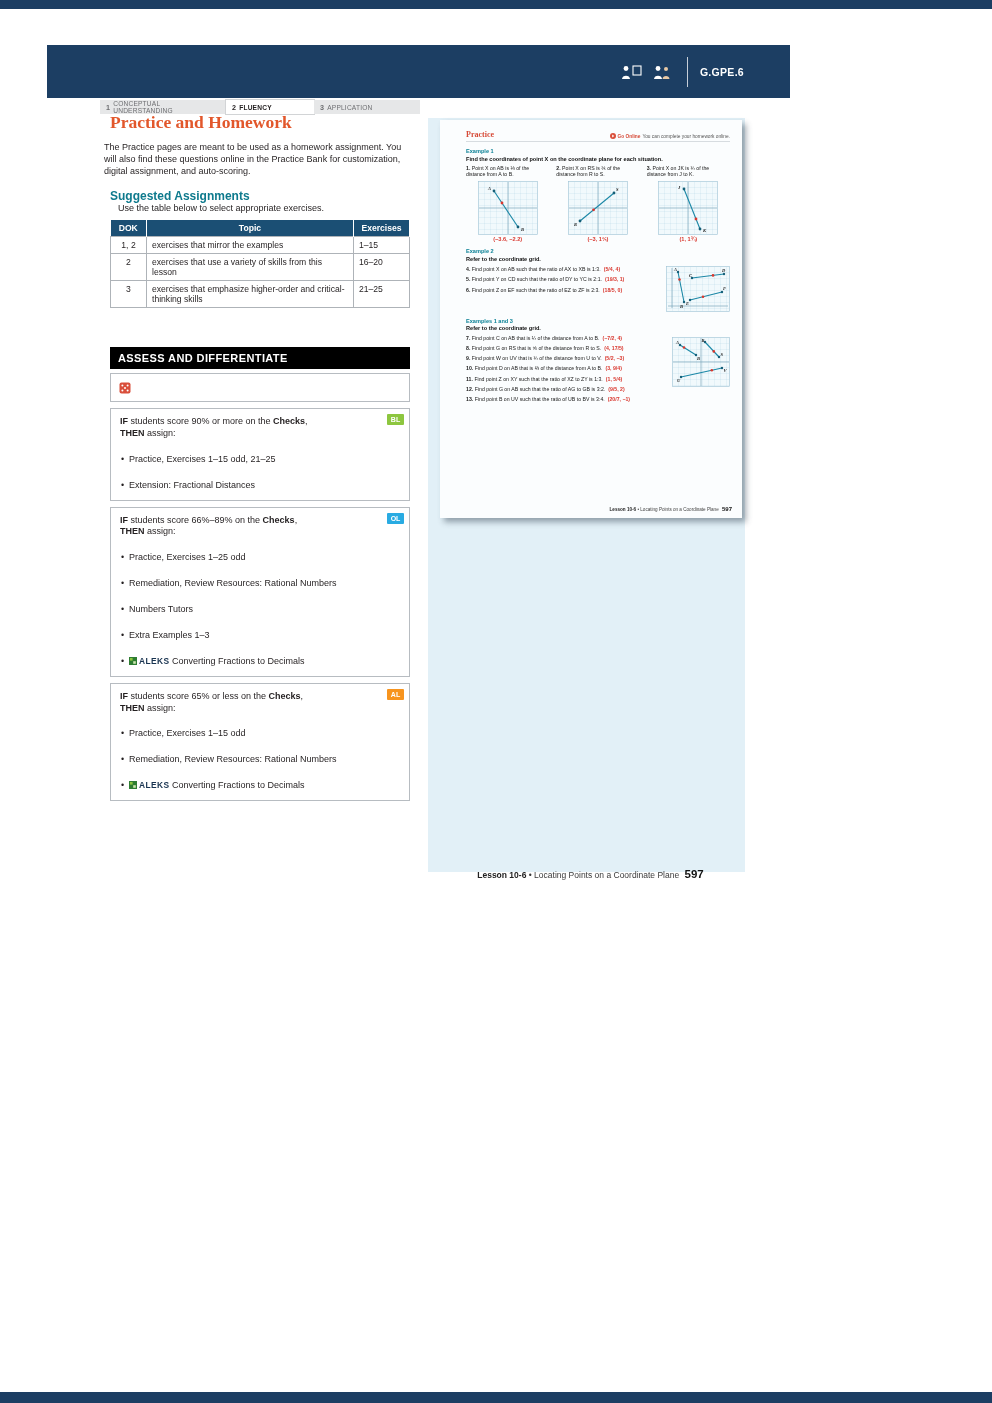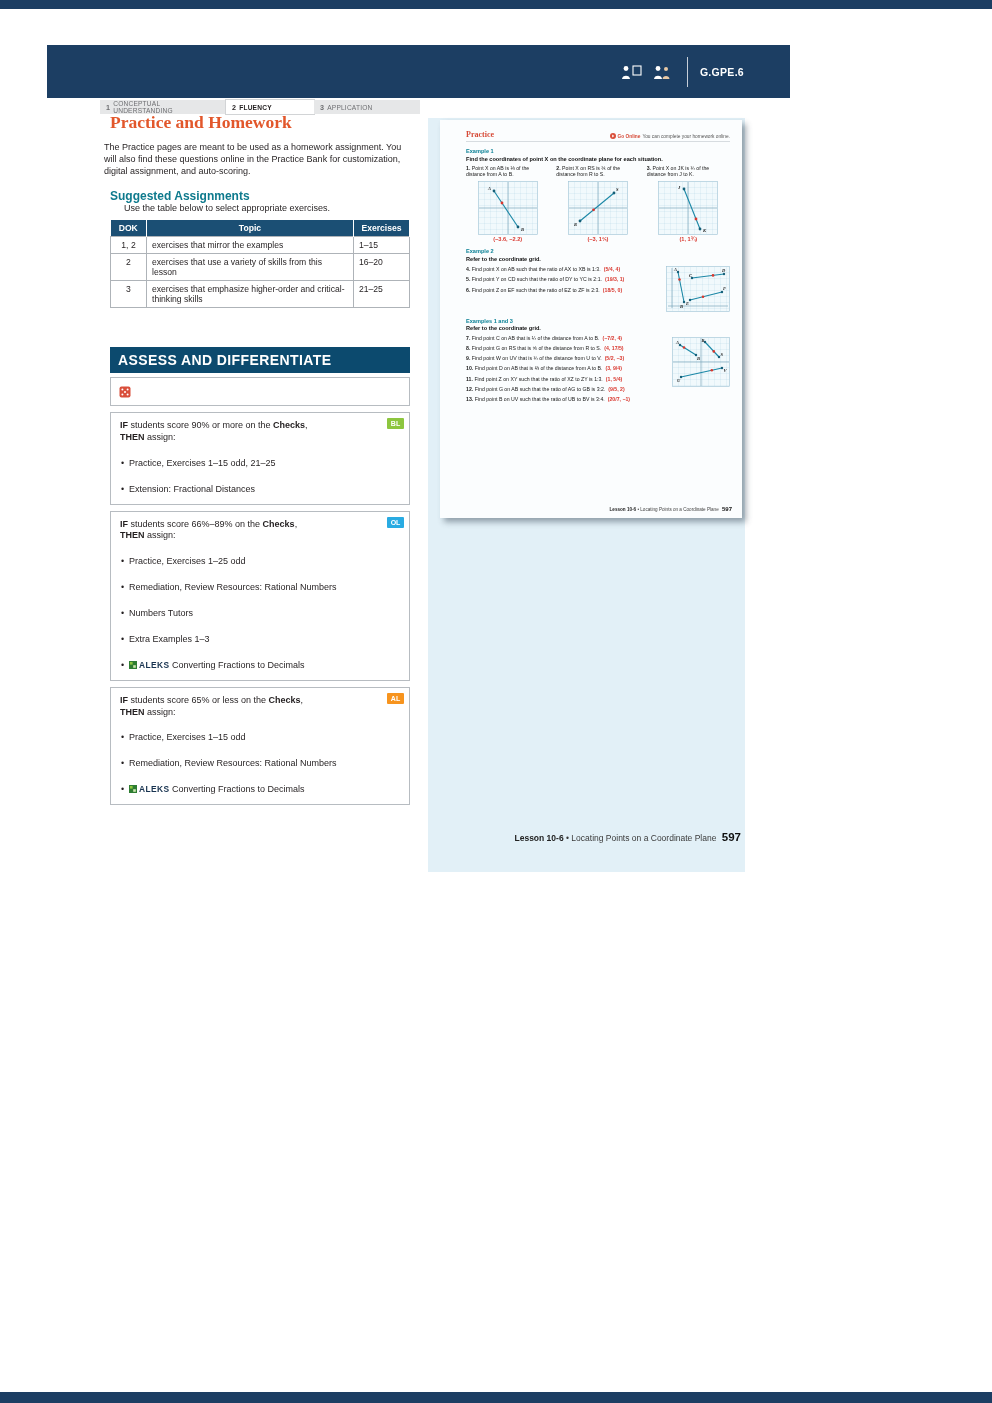--- a/index.html
+++ b/index.html
@@ -34,33 +34,33 @@
   .rigor-tab.t3 { flex:0 0 107px; }
   .rigor-tab.active { background:#fff; color:#231f20; font-weight:bold; outline:1px solid #d2d4d6; }
 
   
   .ph-heading {
     position:absolute; left:110px; top:112px;
     font-family:"Liberation Serif", serif; font-weight:bold; font-size:17.5px; color:#e2572b;
   }
   .ph-intro { position:absolute; left:104px; top:141px; width:302px; font-size:9px; line-height:1.35; }
   .sa-heading { position:absolute; left:110px; top:189px; font-size:12px; font-weight:bold; color:#0e7a8d; }
-  .sa-intro { position:absolute; left:124px; top:203px; font-size:9px; }
+  .sa-intro { position:absolute; left:118px; top:203px; font-size:9px; }
 
   .dok-table { position:absolute; left:110px; top:220px; width:300px; border-collapse:collapse; font-size:8.6px; }
   .dok-table th {
     background:#1b4f74; color:#fff; font-weight:bold; padding:3px 4px;
     border-right:1px solid #fff; text-align:center;
   }
   .dok-table td { border:1px solid #aeb3b8; padding:3px 5px; vertical-align:top; background:#fff; }
   .dok-table .c-dok { width:36px; text-align:center; }
   .dok-table .c-ex { width:56px; }
 
   .assess-wrap { position:absolute; left:110px; top:347px; width:300px; }
-  .banner { background:#0c4a6e; color:#fff; font-weight:bold; font-size:14px; letter-spacing:.4px; padding:5px 8px; }
+  .banner { background:#000000; color:#fff; font-weight:bold; font-size:11px; letter-spacing:.4px; padding:5px 8px; }
   .checks-box {
     border:1px solid #b7bcc1; margin-top:4px; padding:7px 8px;
     display:flex; gap:6px; font-size:9px; line-height:1.38; background:#fff;
   }
   .checks-box svg { flex:0 0 auto; margin-top:1px; }
 
   .tier { border:1px solid #b7bcc1; margin-top:6px; padding:7px 9px 8px; position:relative; font-size:9px; background:#fff; }
   .tier p { line-height:1.32; }
   .badge {
     position:absolute; top:5px; right:5px; width:17px; height:11px; border-radius:1px;
@@ -102,21 +102,21 @@
   .ex2-row { display:flex; gap:8px; margin-top:1px; }
   .ex2-probs { flex:1; }
   .grid2 { width:64px; height:46px; margin-top:3px; flex:0 0 auto; }
   .ex13-block { margin-top:1px; }
   .grid3 { float:right; width:58px; height:50px; margin:2px 0 2px 5px; }
 
   .sp-footer { position:absolute; right:10px; bottom:6px; font-size:4.6px; color:#444; }
   .f-lesson { font-weight:bold; color:#222; }
   .f-page { font-weight:bold; font-size:6px; color:#111; margin-left:2px; }
 
-  .outer-footer { position:absolute; top:831px; left:440px; width:301px; text-align:right; font-size:8.5px; color:#3a3a3a; }
+  .outer-footer { position:absolute; top:868px; left:440px; width:301px; text-align:center; font-size:8.5px; color:#3a3a3a; }
   .of-lesson { font-weight:bold; color:#222; }
   .of-page { font-weight:bold; font-size:11.5px; color:#111; margin-left:3px; }
 
   
   .gbg { fill:#f1f9fc; stroke:#9dc2d4; stroke-width:.6; }
   .axis { stroke:#7ba6ba; stroke-width:.7; }
   .seg { stroke:#1a87a6; stroke-width:1.1; }
   .pt { fill:#145f78; }
   .apt { fill:#d9372e; }
   .plabel { font:italic bold 4.5px "Liberation Serif", serif; fill:#1a1a1a; }

